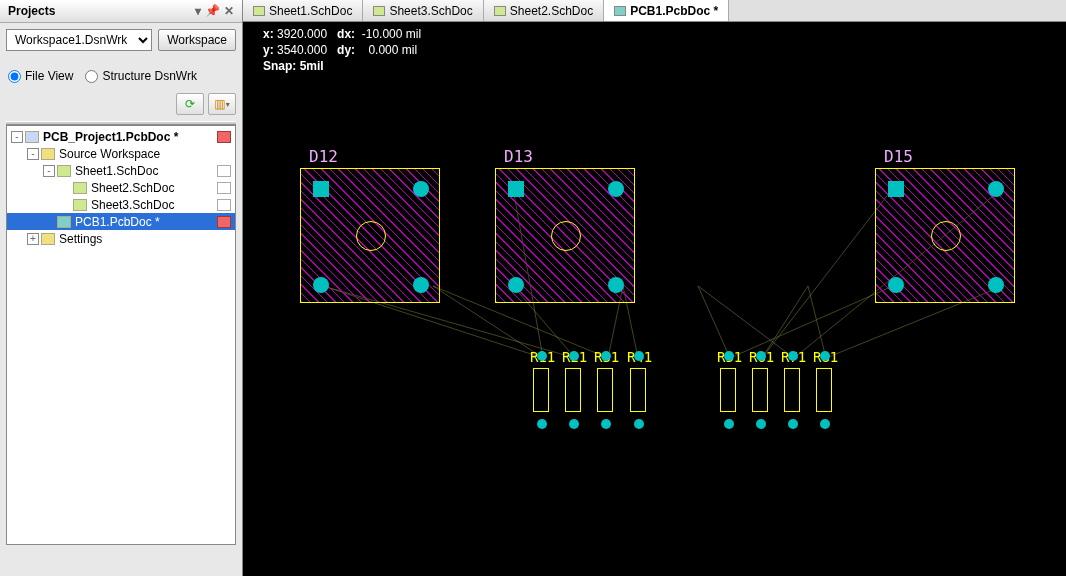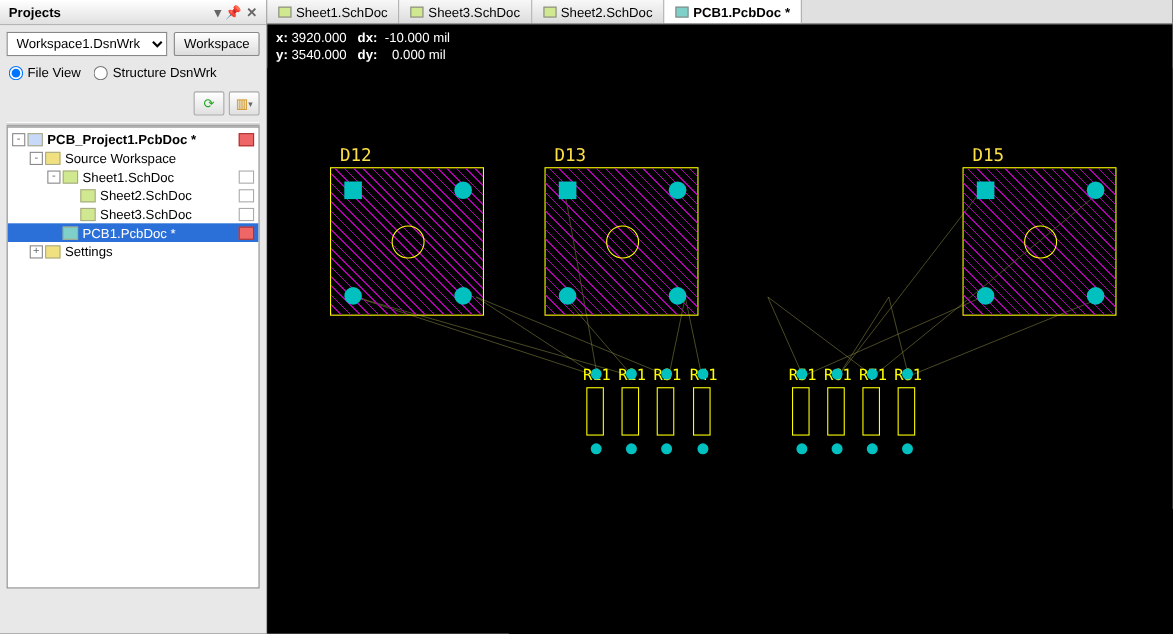--- a/index.html
+++ b/index.html
@@ -2,21 +2,21 @@
 <html><head>
 <meta charset="utf-8">
 <style>
 * { box-sizing: border-box; margin: 0; padding: 0; font-family: "Segoe UI", Tahoma, sans-serif; font-size: 12px; }
 body { width: 1066px; height: 576px; background: #c0c0c0; display: flex; overflow: hidden; }
 .sidebar { width: 243px; height: 100%; background: #e8e8e8; border-right: 1px solid #888; display: flex; flex-direction: column; }
 .panel-title { background: linear-gradient(#fff,#e0e0e0); padding: 4px 8px; font-weight: bold; display: flex; align-items: center; border-bottom: 1px solid #aaa; }
 .panel-title .spacer { flex: 1; }
 .panel-title .pin-icons { display: flex; gap: 4px; color: #666; }
 .panel-body { padding: 6px; background: #e8e8e8; flex: 1; }
-.row { display: flex; gap: 6px; margin-bottom: 8px; align-items: flex-end; }
+.row { display: flex; gap: 6px; margin-bottom: 18px; align-items: flex-end; }
 select, input[type=text] { height: 22px; border: 1px solid #888; background: #fff; padding: 0 4px; font-size: 12px; }
 .btn { height: 22px; padding: 0 8px; border: 1px solid #888; background: linear-gradient(#fff,#ddd); border-radius: 2px; cursor: pointer; display: inline-flex; align-items: center; }
 .radio-row { display: flex; gap: 12px; margin: 6px 0 10px 2px; align-items: flex-end; }
 .radio-row label { display: flex; align-items: center; gap: 4px; }
 .toolbar-row { display: flex; justify-content: flex-end; gap: 4px; margin-bottom: 6px; }
 .tool-btn { width: 28px; height: 22px; border: 1px solid #aaa; background: linear-gradient(#fff,#e0e0e0); border-radius: 2px; display: flex; align-items: center; justify-content: center; }
 .splitter { height: 4px; background: #ccc; border-top: 1px solid #fff; border-bottom: 1px solid #888; }
 .tree { border: 1px solid #888; background: #fff; padding: 2px 0; height: 420px; overflow: auto; }
 .tree-row { display: flex; align-items: center; height: 17px; padding-right: 4px; white-space: nowrap; }
 .tree-row.sel { background: #2b6fd8; color: #fff; }
@@ -31,30 +31,30 @@
 .rstat.red { background: #e66; border-color: #a33; }
 .tree-label { padding-right: 4px; }
 .tree-label.bold { font-weight: bold; }
 .main { flex: 1; display: flex; flex-direction: column; background: #000; }
 .tabs { display: flex; background: #e0e0e0; height: 22px; border-bottom: 1px solid #888; }
 .tab { display: flex; align-items: center; gap: 4px; padding: 0 10px; border-right: 1px solid #aaa; background: linear-gradient(#f8f8f8,#dcdcdc); }
 .tab.active { background: #fff; font-weight: bold; }
 .tab-icon { width: 12px; height: 10px; display: inline-block; border: 1px solid #888; }
 .tab-icon.sch { background: #d0e890; }
 .tab-icon.pcb { background: #7fd0c8; }
-.coord { color: #fff; padding: 4px 8px; font-family: Consolas, monospace; font-size: 12px; line-height: 16px; }
+.coord { color: #fff; padding: 4px 20px; font-family: Consolas, monospace; font-size: 12px; line-height: 16px; }
 .coord b { font-weight: bold; }
 .canvas { flex: 1; position: relative; background: #000; }
 .comp { position: absolute; }
 .dbox { width: 140px; height: 135px; border: 1px solid #ff0; }
 .hatch { width: 100%; height: 100%; background: repeating-linear-gradient(45deg,#b000b0 0 1px, transparent 1px 6px); }
 .pad { position: absolute; width: 16px; height: 16px; border-radius: 50%; background: #00c0c0; }
 .pad.sq { border-radius: 0; }
 .hole { position: absolute; width: 30px; height: 30px; border: 1px solid #ff0; border-radius: 50%; top: 52px; left: 55px; }
-.dlabel { position: absolute; top: -22px; left: 8px; color: #fde047; font: 16px Consolas, monospace; }
+.dlabel { position: absolute; top: -22px; left: 8px; color: #f0abfc; font: 16px Consolas, monospace; }
 .rcomp { position: absolute; width: 16px; height: 44px; border: 1px solid #ff0; }
 .rpad { position: absolute; width: 10px; height: 10px; border-radius: 50%; background: #00c0c0; left: 3px; }
 .rlabel { position: absolute; top: -20px; color: #ff0; font: 14px Consolas, monospace; }
 .wire { stroke: #888844; stroke-width: 0.5; }
 </style>
 </head>
 <body>
 
 <div class="sidebar">
   <div class="panel-title">
@@ -151,20 +151,21 @@
         <span>Sheet2.SchDoc</span>
       </div>
       <div class="tab active">
         <span class="tab-icon pcb"></span>
         <span>PCB1.PcbDoc *</span>
       </div>
     </div>
   <div class="coord">
     <div><b>x:</b>&nbsp;<span>3920.000</span>&nbsp;&nbsp;&nbsp;<b>dx:</b>&nbsp;&nbsp;<span>-10.000</span>&nbsp;<span>mil</span></div>
     <div><b>y:</b>&nbsp;<span>3540.000</span>&nbsp;&nbsp;&nbsp;<b>dy:</b>&nbsp;&nbsp;&nbsp;&nbsp;<span>0.000</span>&nbsp;<span>mil</span></div>
+    <div><b>Snap: 5mil</b></div>
   </div>
   <div class="canvas" id="canvas">
     <svg id="wires" width="100%" height="100%" style="position:absolute;top:0;left:0">
         <line x1="80" y1="208" x2="300" y2="280" class="wire"></line>
         <line x1="80" y1="208" x2="332" y2="280" class="wire"></line>
         <line x1="190" y1="208" x2="300" y2="280" class="wire"></line>
         <line x1="190" y1="208" x2="365" y2="280" class="wire"></line>
         <line x1="270" y1="208" x2="332" y2="280" class="wire"></line>
         <line x1="380" y1="208" x2="395" y2="280" class="wire"></line>
         <line x1="270" y1="110" x2="300" y2="280" class="wire"></line>

